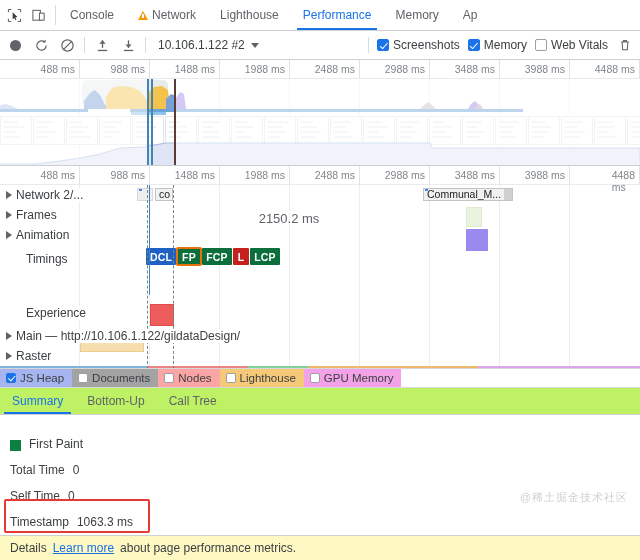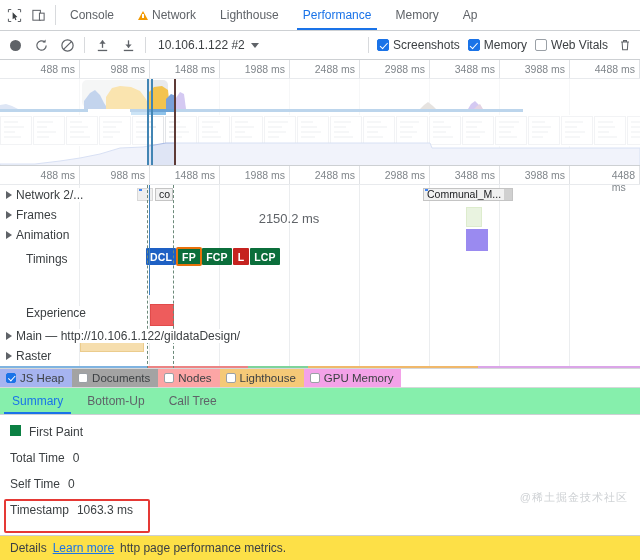--- a/index.html
+++ b/index.html
@@ -98,35 +98,35 @@
   
   .memlegend{flex:none;height:18px;display:flex;align-items:stretch;border-top:1px solid #d6d8da;
              border-bottom:1px solid #d6d8da;overflow:hidden;}
   .mchip{display:flex;align-items:center;gap:4px;padding:0 8px 0 6px;font-size:11.5px;color:#3c4043;
          white-space:nowrap;cursor:pointer;}
   .mchip .cb{width:10px;height:10px;}
   .mchip .cb.on:after{left:2.8px;top:0px;width:2.5px;height:5.5px;border-width:0 1.4px 1.4px 0;}
   .mfill{flex:1;background:#fff;}
 
   
-  .btabs{flex:none;height:26px;display:flex;align-items:stretch;border-bottom:1px solid #cdd0d3;background:#86efac;}
+  .btabs{flex:none;height:26px;display:flex;align-items:stretch;border-bottom:1px solid #cdd0d3;background:#bef264;}
   .btab{display:flex;align-items:center;padding:0 12px;font-size:12px;color:#5f6368;cursor:pointer;position:relative;}
   .btab.active{color:#1a73e8;}
   .btab.active:after{content:"";position:absolute;left:4px;right:4px;bottom:0;height:2px;background:#1a73e8;}
 
   
   .details{flex:1;position:relative;background:#fff;padding:10px 10px 0 10px;overflow:hidden;}
-  .drow{display:flex;align-items:flex-start;gap:8px;height:26px;font-size:12px;color:#3c4043;}
+  .drow{display:flex;align-items:flex-end;gap:8px;height:26px;font-size:12px;color:#3c4043;}
   .swatch{width:11px;height:11px;flex:none;}
   .dkey{color:#3c4043;}
   .dval{color:#3c4043;}
   .highlight-box{position:absolute;border:2px solid #e53935;border-radius:2px;pointer-events:none;}
 
   .footer{flex:none;height:24px;display:flex;align-items:center;gap:6px;padding:0 10px;
-          border-top:1px solid #cdd0d3;background:#fde047;font-size:12px;color:#3c4043;}
+          border-top:1px solid #cdd0d3;background:#fef9c3;font-size:12px;color:#3c4043;}
   .flink{color:#1a73e8;text-decoration:underline;cursor:pointer;}
   .watermark{position:absolute;right:12px;bottom:30px;font-size:11px;color:#cfd2d5;letter-spacing:1px;}
 </style>
 </head>
 <body>
 
 <div class="app">
 
   <div class="tabbar">
     <div class="tool-icons">
@@ -590,16 +590,16 @@
       <span class="dkey">Timestamp</span>
       <span class="dval">1063.3 ms</span>
     </div>
     <div class="highlight-box" style="left:4px;top:84px;width:142px;height:30px"></div>
     <div class="watermark">@稀土掘金技术社区</div>
   </div>
 
   <div class="footer">
     <span>Details</span>
     <span class="flink">Learn more</span>
-    <span>http page performance metrics.</span>
+    <span>about page performance metrics.</span>
   </div>
 
 </div>
 
 </body></html>

